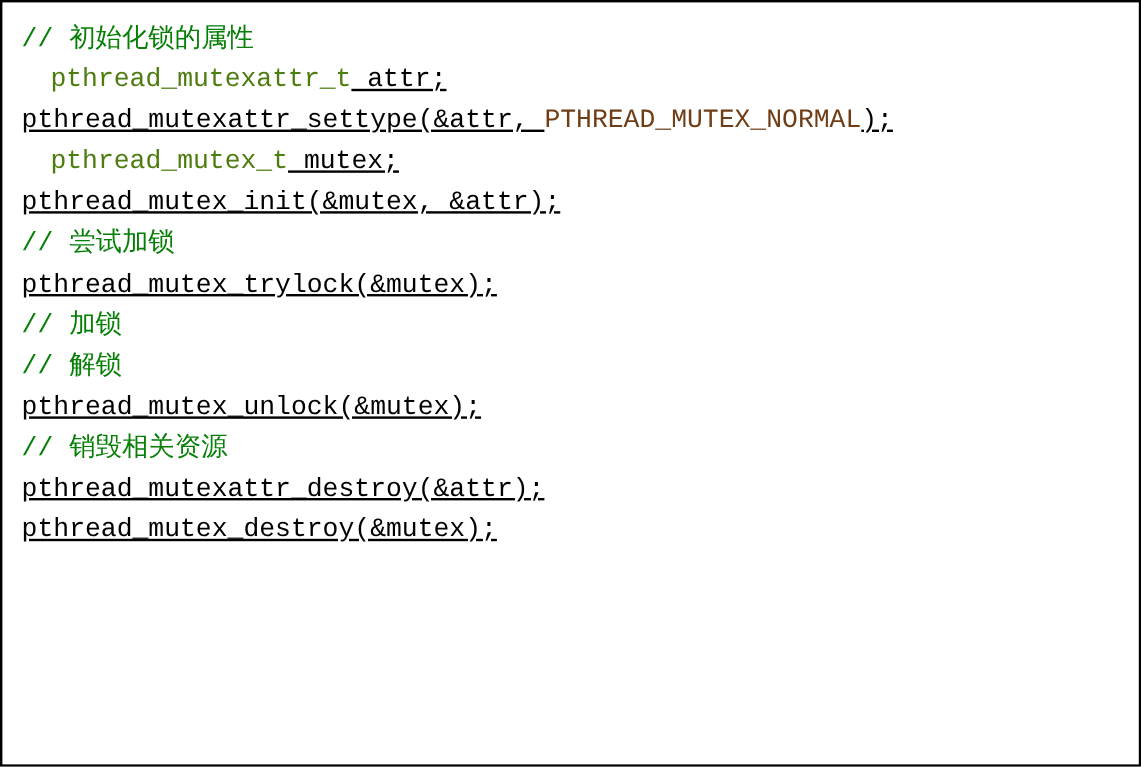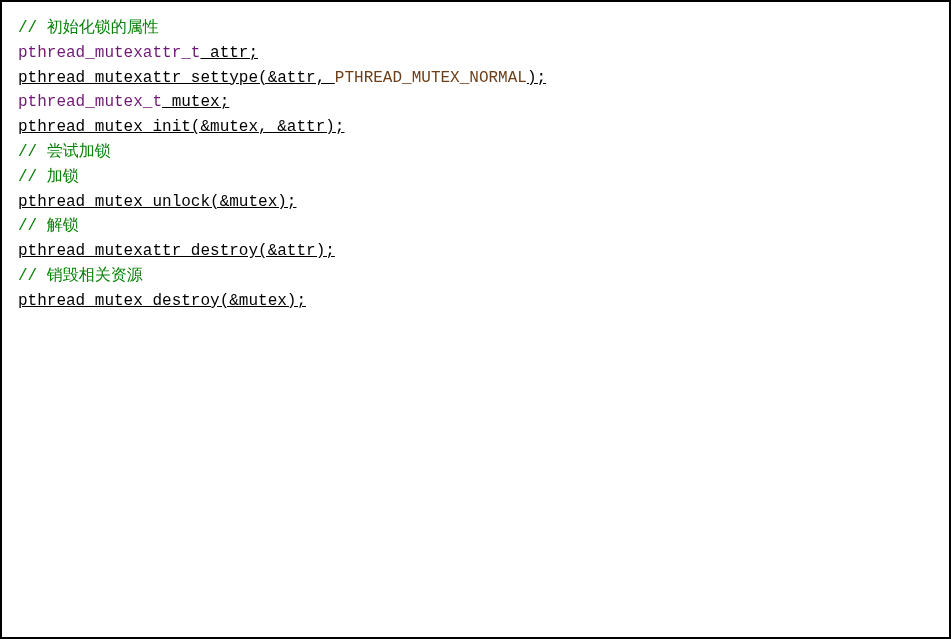--- a/index.html
+++ b/index.html
@@ -13,48 +13,50 @@
       padding: 0;
     }
     .code-container {
       border: 2px solid #000000;
       padding: 14px 16px;
       background: #ffffff;
       width: 951px;
       height: 639px;
     }
     .code-line {
-      font-size: 16px;
+      font-size: 22px;
       line-height: 1.55;
       white-space: pre;
       font-weight: 500;
     }
     .comment {
       color: #067f06;
     }
     .type {
-      color: #701a75;
+      color: #4d7c0f;
+      margin-left: 24px;
     }
     .text {
       color: #000000;
       text-decoration: underline;
     }
     .constant {
       color: #6f3e16;
     }
   </style>
 </head>
 <body>
 
 <div class="code-container">
   <div class="code-line"><span class="comment">// 初始化锁的属性</span></div>
   <div class="code-line"><span class="type">pthread_mutexattr_t</span><span class="text"> attr;</span></div>
   <div class="code-line"><span class="text">pthread_mutexattr_settype(&amp;attr, </span><span class="constant">PTHREAD_MUTEX_NORMAL</span><span class="text">);</span></div>
   <div class="code-line"><span class="type">pthread_mutex_t</span><span class="text"> mutex;</span></div>
   <div class="code-line"><span class="text">pthread_mutex_init(&amp;mutex, &amp;attr);</span></div>
   <div class="code-line"><span class="comment">// 尝试加锁</span></div>
+  <div class="code-line"><span class="text">pthread_mutex_trylock(&amp;mutex);</span></div>
   <div class="code-line"><span class="comment">// 加锁</span></div>
+  <div class="code-line"><span class="comment">// 解锁</span></div>
   <div class="code-line"><span class="text">pthread_mutex_unlock(&amp;mutex);</span></div>
-  <div class="code-line"><span class="comment">// 解锁</span></div>
+  <div class="code-line"><span class="comment">// 销毁相关资源</span></div>
   <div class="code-line"><span class="text">pthread_mutexattr_destroy(&amp;attr);</span></div>
-  <div class="code-line"><span class="comment">// 销毁相关资源</span></div>
   <div class="code-line"><span class="text">pthread_mutex_destroy(&amp;mutex);</span></div>
 </div>
 
 </body></html>

